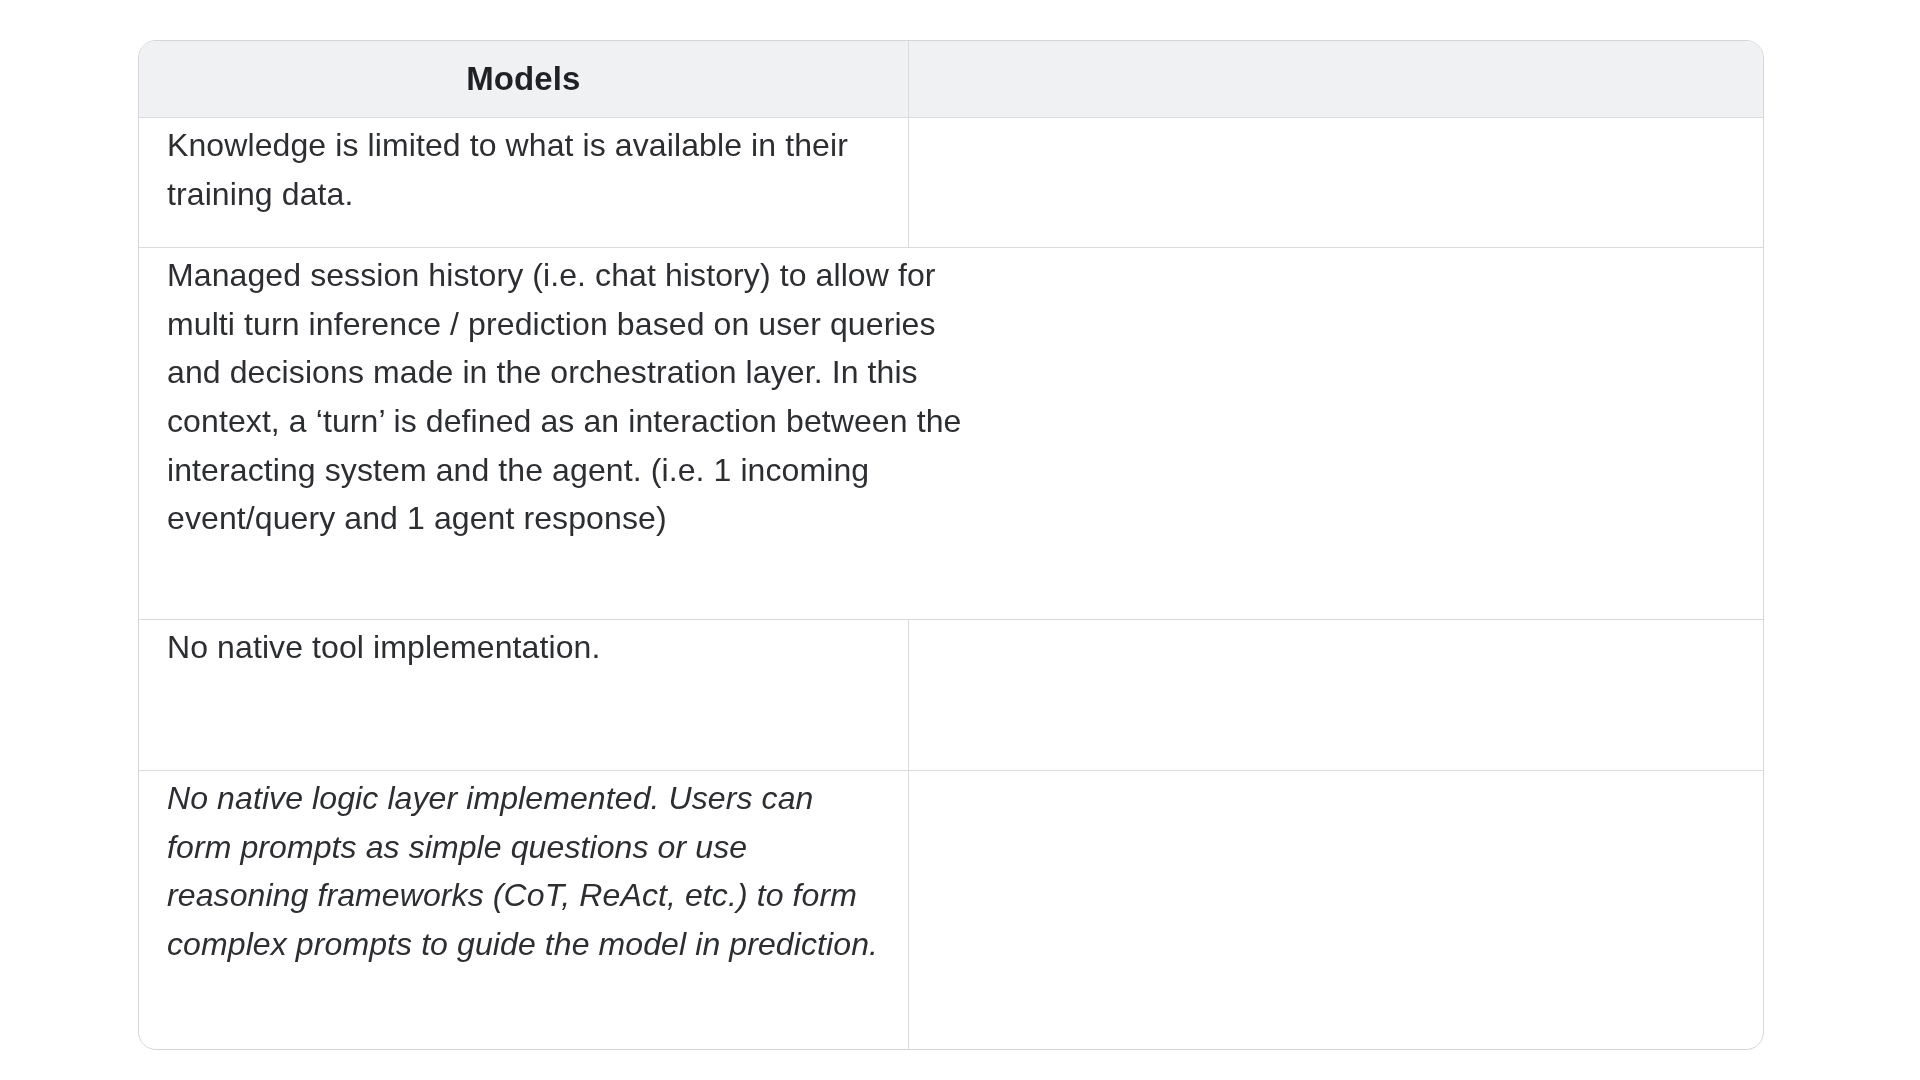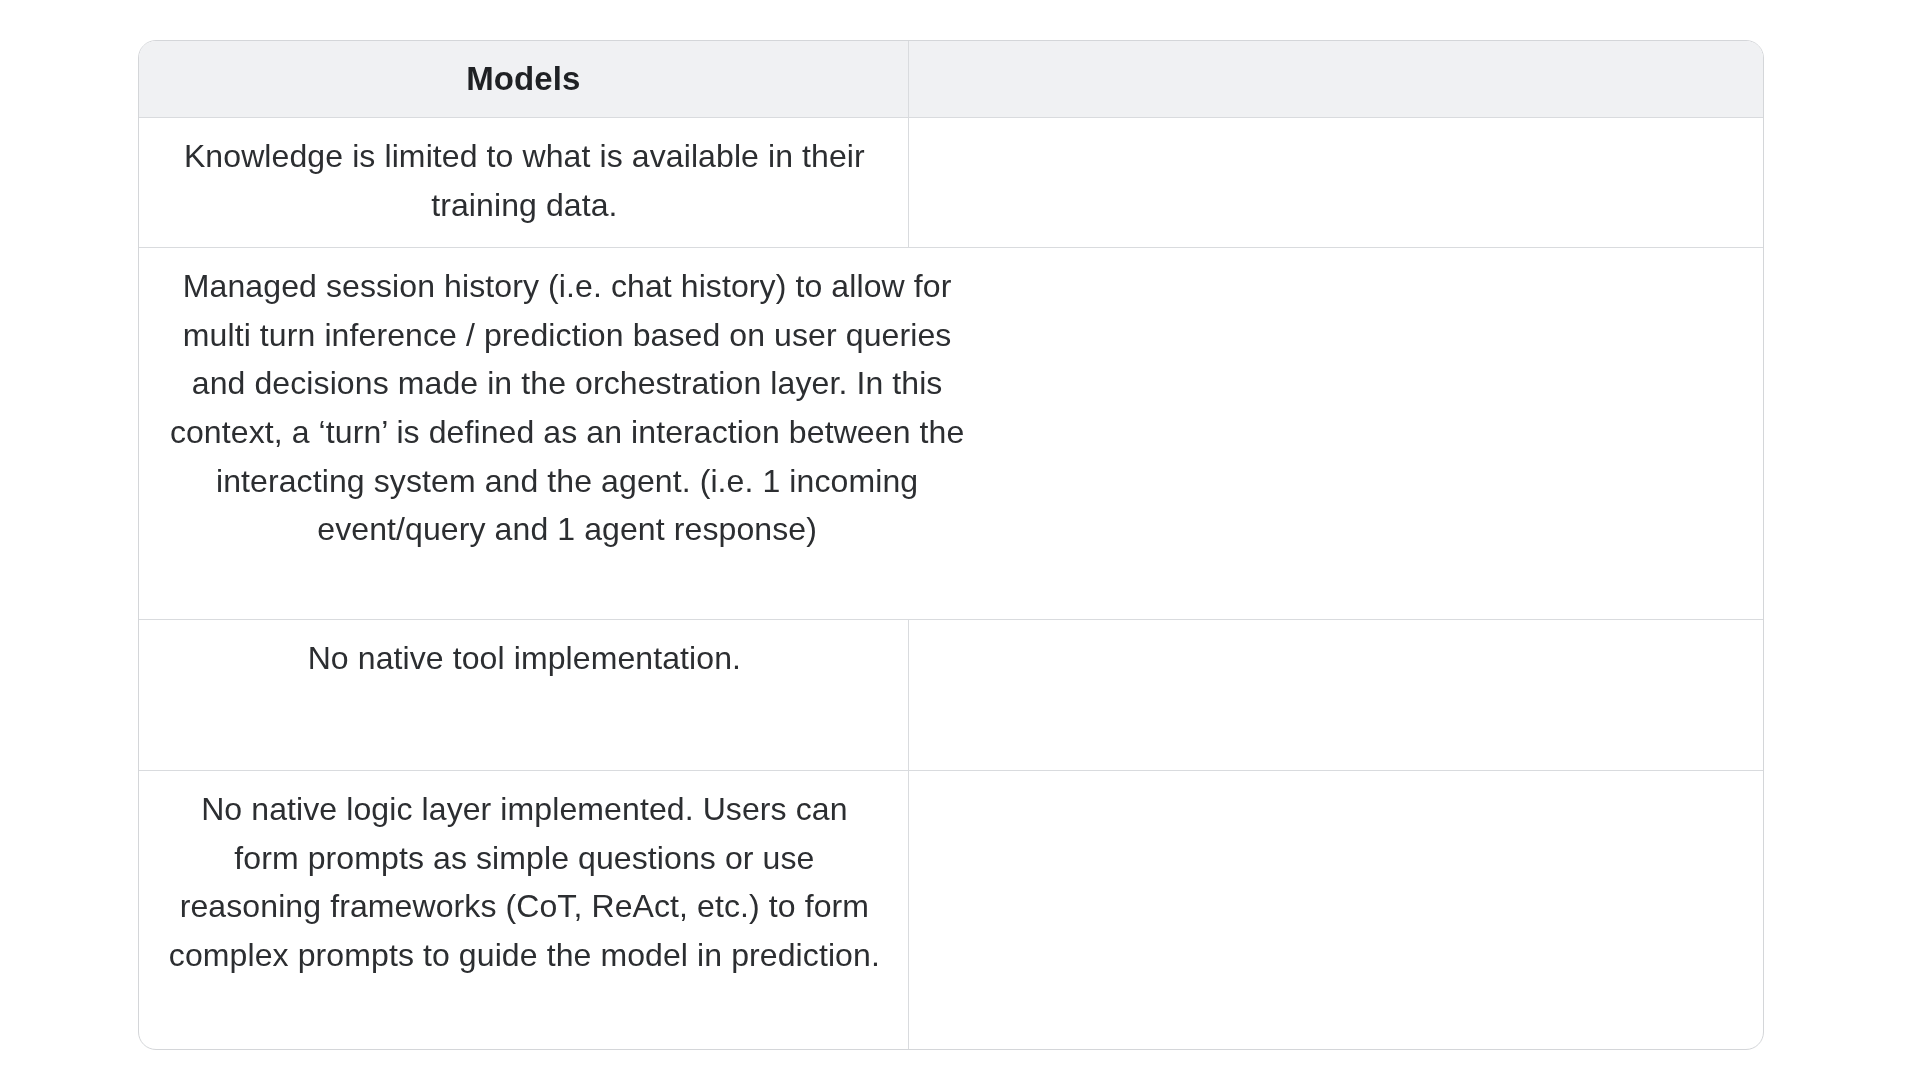--- a/index.html
+++ b/index.html
@@ -7,21 +7,20 @@
     padding: 0;
     background: #ffffff;
     font-family: "Liberation Sans", "DejaVu Sans", sans-serif;
   }
   .page {
     position: relative;
     width: 1920px;
     height: 1080px;
     background: #ffffff;
     overflow: hidden;
-    text-align: center;
   }
   .cmp-table {
     position: absolute;
     left: 138px;
     top: 40px;
     width: 1626px;
     min-height: 1000px;
     background: #ffffff;
     border: 1px solid #d4d6d9;
     border-radius: 18px;
@@ -33,21 +32,21 @@
   .t-row {
     display: flex;
     flex-direction: row;
     align-items: stretch;
   }
   .t-row + .t-row {
     border-top: 1px solid #d9dbde;
   }
   .t-cell {
     box-sizing: border-box;
-    padding: 14px 26px 14px 28px;
+    padding: 3px 26px 14px 28px;
     font-size: 32px;
     line-height: 1.52;
     color: #2c2e31;
     letter-spacing: 0.1px;
   }
   .t-cell.col-models { width: 47.4%; border-right: 1px solid #d9dbde; }
   .t-cell.col-agents { width: 52.6%; }
   .t-row.header-row {
     background: #f0f1f3;
     min-height: 76px;
@@ -57,21 +56,21 @@
     align-items: center;
     justify-content: center;
     font-size: 33px;
     font-weight: 700;
     color: #1f2124;
     padding: 10px 26px;
   }
   .t-row.body-row-1 { min-height: 129px; }
   .t-row.body-row-2 { min-height: 365px; }
   .t-row.body-row-3 { min-height: 150px; margin-top: 6px; }
-  .t-row.body-row-4 { min-height: 278px; flex: 1; }
+  .t-row.body-row-4 { min-height: 278px; flex: 1; font-style: italic; }
 </style>
 </head>
 <body>
 
 <div class="page">
   <div class="cmp-table">
 
     <div class="t-row header-row">
       <div class="t-cell col-models">Models</div>
     </div>

